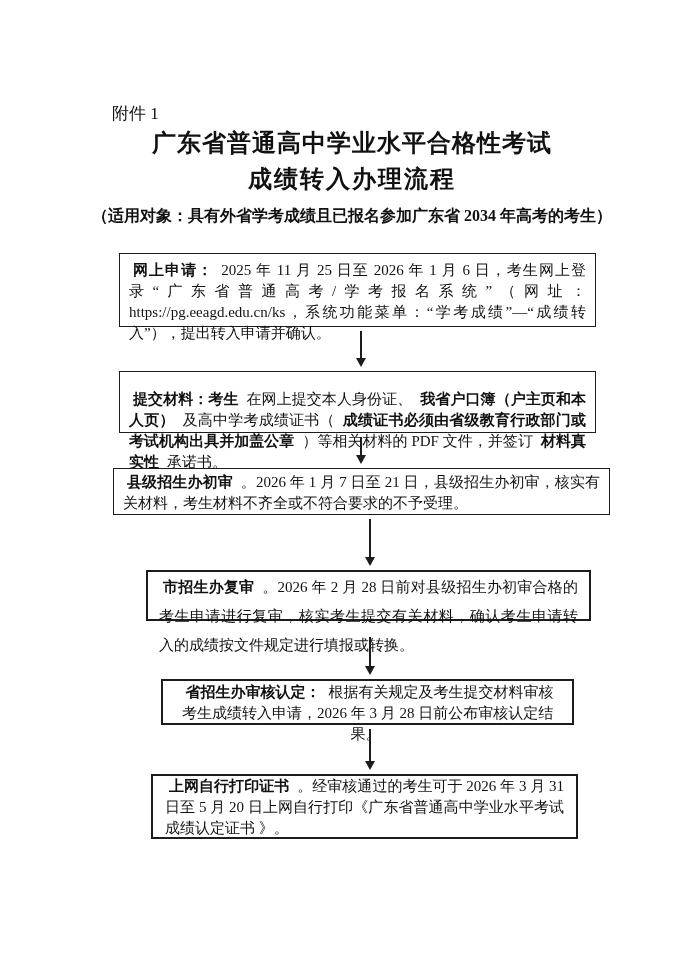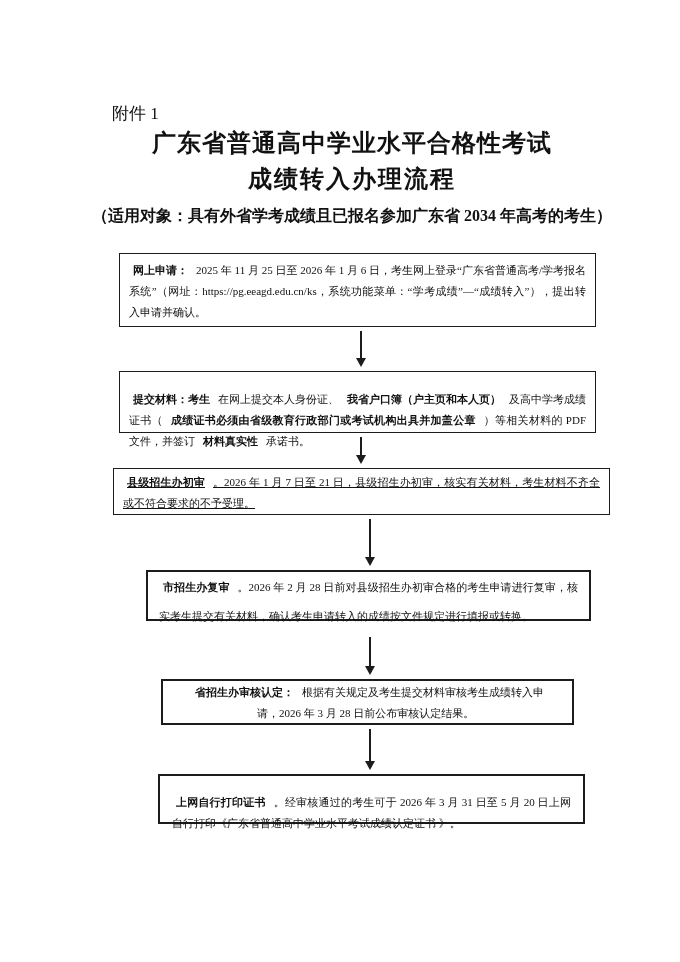--- a/index.html
+++ b/index.html
@@ -12,32 +12,32 @@
   }
   .attachment { position:absolute; left:96px; top:86px; font-size:17px; }
   .title-l1 { position:absolute; left:0; right:0; top:111px; text-align:center;
               font-size:24px; font-weight:bold; letter-spacing:1px; }
   .title-l2 { position:absolute; left:0; right:0; top:147px; text-align:center;
               font-size:24px; font-weight:bold; letter-spacing:2px; }
   .subtitle { position:absolute; left:0; right:0; top:190px; text-align:center;
               font-size:16px; font-weight:bold; }
   .box {
     position:absolute; border:1px solid var(--line); background:var(--paper);
-    font-size:11px; line-height:21px; text-align:justify; padding:6px 9px;
+    font-size:15px; line-height:21px; text-align:justify; padding:6px 9px;
   }
   .box .b { font-weight:bold; }
   .box-1 { left:103px; top:237px; width:477px; height:74px; }
   .box-2 { left:103px; top:355px; width:477px; height:62px; padding-top:17px; }
-  .box-3 { left:97px;  top:452px; width:497px; height:47px; padding:3px 9px;text-decoration:underline; }
+  .box-3 { left:97px;  top:452px; width:497px; height:47px; padding:3px 9px; }
   .box-4 { left:130px; top:554px; width:445px; height:51px; border-width:2px;
            line-height:29px; padding:1px 11px; }
   .box-5 { left:145px; top:663px; width:413px; height:46px; border-width:2px;
            text-align:center; padding:1px 18px; }
-  .box-6 { left:142px; top:758px; width:427px; height:50px; border-width:2px;
-           padding:16px 12px; }
+  .box-6 { left:135px; top:758px; width:427px; height:65px; border-width:2px;
+           padding:0 12px; }
   .arrow { position:absolute; width:12px; }
   .arrow .shaft { position:absolute; left:50%; transform:translateX(-50%);
                   top:0; bottom:8px; width:2px; background:var(--line); }
   .arrow .head { position:absolute; left:50%; transform:translateX(-50%); bottom:0;
                  width:0; height:0; border-left:5px solid transparent;
                  border-right:5px solid transparent; border-top:9px solid var(--line); }
   .arrow-1 { left:335px; top:311px; height:44px; }
   .arrow-2 { left:335px; top:417px; height:35px; }
   .arrow-3 { left:344px; top:499px; height:55px; }
   .arrow-4 { left:344px; top:617px; height:46px; }

